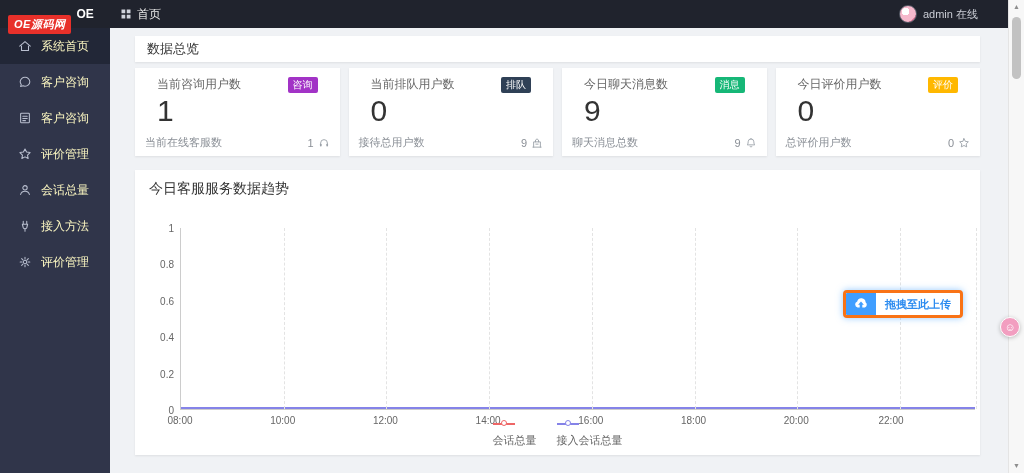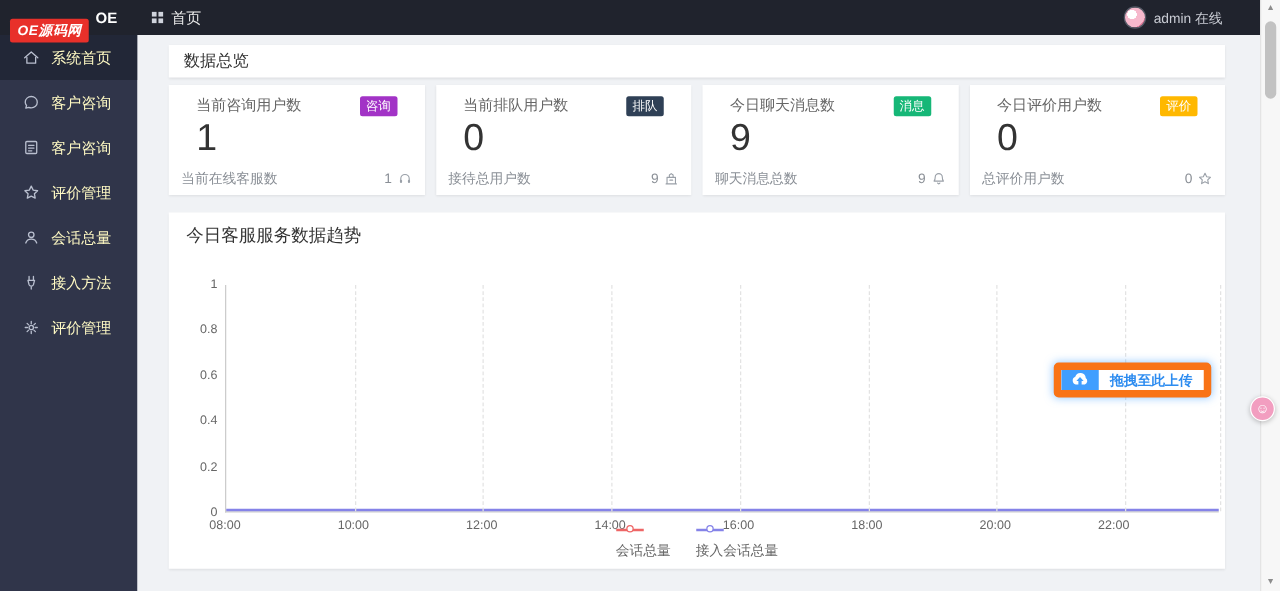--- a/index.html
+++ b/index.html
@@ -69,21 +69,21 @@
     white-space:nowrap; }
   .legend{ position:absolute; left:0; right:0; bottom:7px; display:flex;
     justify-content:center; align-items:center; gap:20px; font-size:11px; color:#666; }
   .legend-item{ display:flex; align-items:flex-start; gap:4px; cursor:pointer;flex-direction:column; }
   .lm{ position:relative; width:22px; height:10px; display:inline-block; }
   .lm-line{ position:absolute; left:0; right:0; top:4px; height:2px; }
   .lm-dot{ position:absolute; left:8px; top:1px; width:6px; height:6px;
     border:1px solid; border-radius:50%; background:#fff; }
 
   .upload-btn{ position:absolute; left:708px; top:120px; height:28px; display:flex;
-    align-items:center; background:#fff; border:6px solid #f97316; border-radius:4px;
+    align-items:center; background:#fff; border:3px solid #f97316; border-radius:4px;
     box-shadow:0 0 7px rgba(64,158,255,.55); cursor:pointer; overflow:hidden; }
   .upload-icon{ width:30px; height:28px; background:#409eff; color:#fff; display:flex;
     align-items:center; justify-content:center; border-radius:3px 0 0 3px; }
   .upload-icon svg{ width:16px; height:16px; }
   .upload-text{ padding:0 9px; font-size:11px; color:#2d8cf0; font-weight:bold; white-space:nowrap; }
 
   
   .float-service{ position:absolute; left:1000px; top:317px; width:20px; height:20px;
     border-radius:50%; background:#f29ec0; border:1px solid #fff; color:#fff;
     font-size:11px; line-height:18px; text-align:center;

